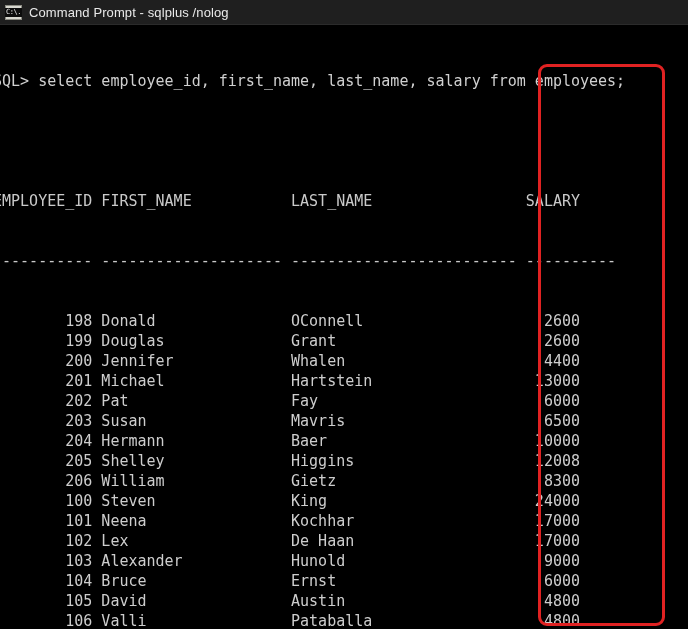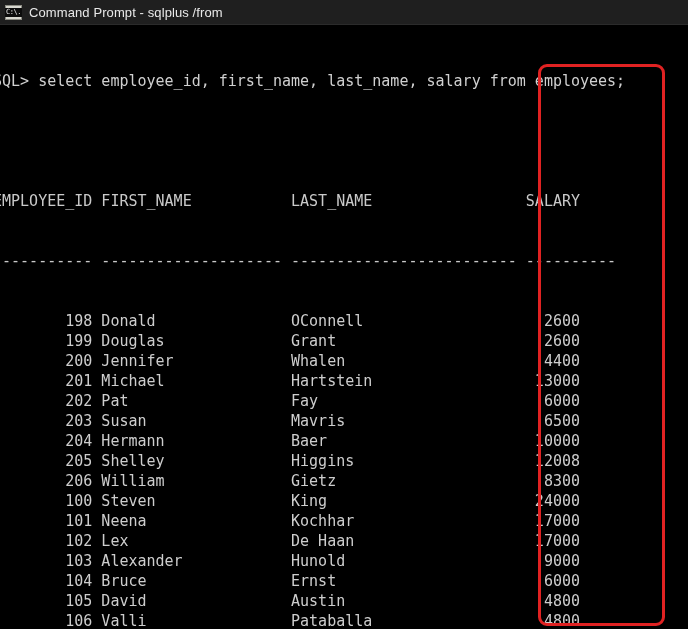--- a/index.html
+++ b/index.html
@@ -113,21 +113,21 @@
 </style>
 </head>
 <body>
 
 <div id="app">
 
   <div class="titlebar">
     <div class="console-icon">
       <span class="glyph">C:\.</span>
     </div>
-    <div class="title-text">Command Prompt - sqlplus /from</div>
+    <div class="title-text">Command Prompt - sqlplus /nolog</div>
   </div>
 
   <div class="terminal">
     <div class="screen">
       <div class="line cmd">SQL&gt; select employee_id, first_name, last_name, salary from employees;</div>
       <div class="line"></div>
       <div class="line head">EMPLOYEE_ID FIRST_NAME           LAST_NAME                 SALARY</div>
       <div class="line rule">----------- -------------------- ------------------------- ----------</div>
       <div id="rows"><div class="line row">        198 Donald               OConnell                    2600</div><div class="line row">        199 Douglas              Grant                       2600</div><div class="line row">        200 Jennifer             Whalen                      4400</div><div class="line row">        201 Michael              Hartstein                  13000</div><div class="line row">        202 Pat                  Fay                         6000</div><div class="line row">        203 Susan                Mavris                      6500</div><div class="line row">        204 Hermann              Baer                       10000</div><div class="line row">        205 Shelley              Higgins                    12008</div><div class="line row">        206 William              Gietz                       8300</div><div class="line row">        100 Steven               King                       24000</div><div class="line row">        101 Neena                Kochhar                    17000</div><div class="line row">        102 Lex                  De Haan                    17000</div><div class="line row">        103 Alexander            Hunold                      9000</div><div class="line row">        104 Bruce                Ernst                       6000</div><div class="line row">        105 David                Austin                      4800</div><div class="line row">        106 Valli                Pataballa                   4800</div></div>
     </div>

